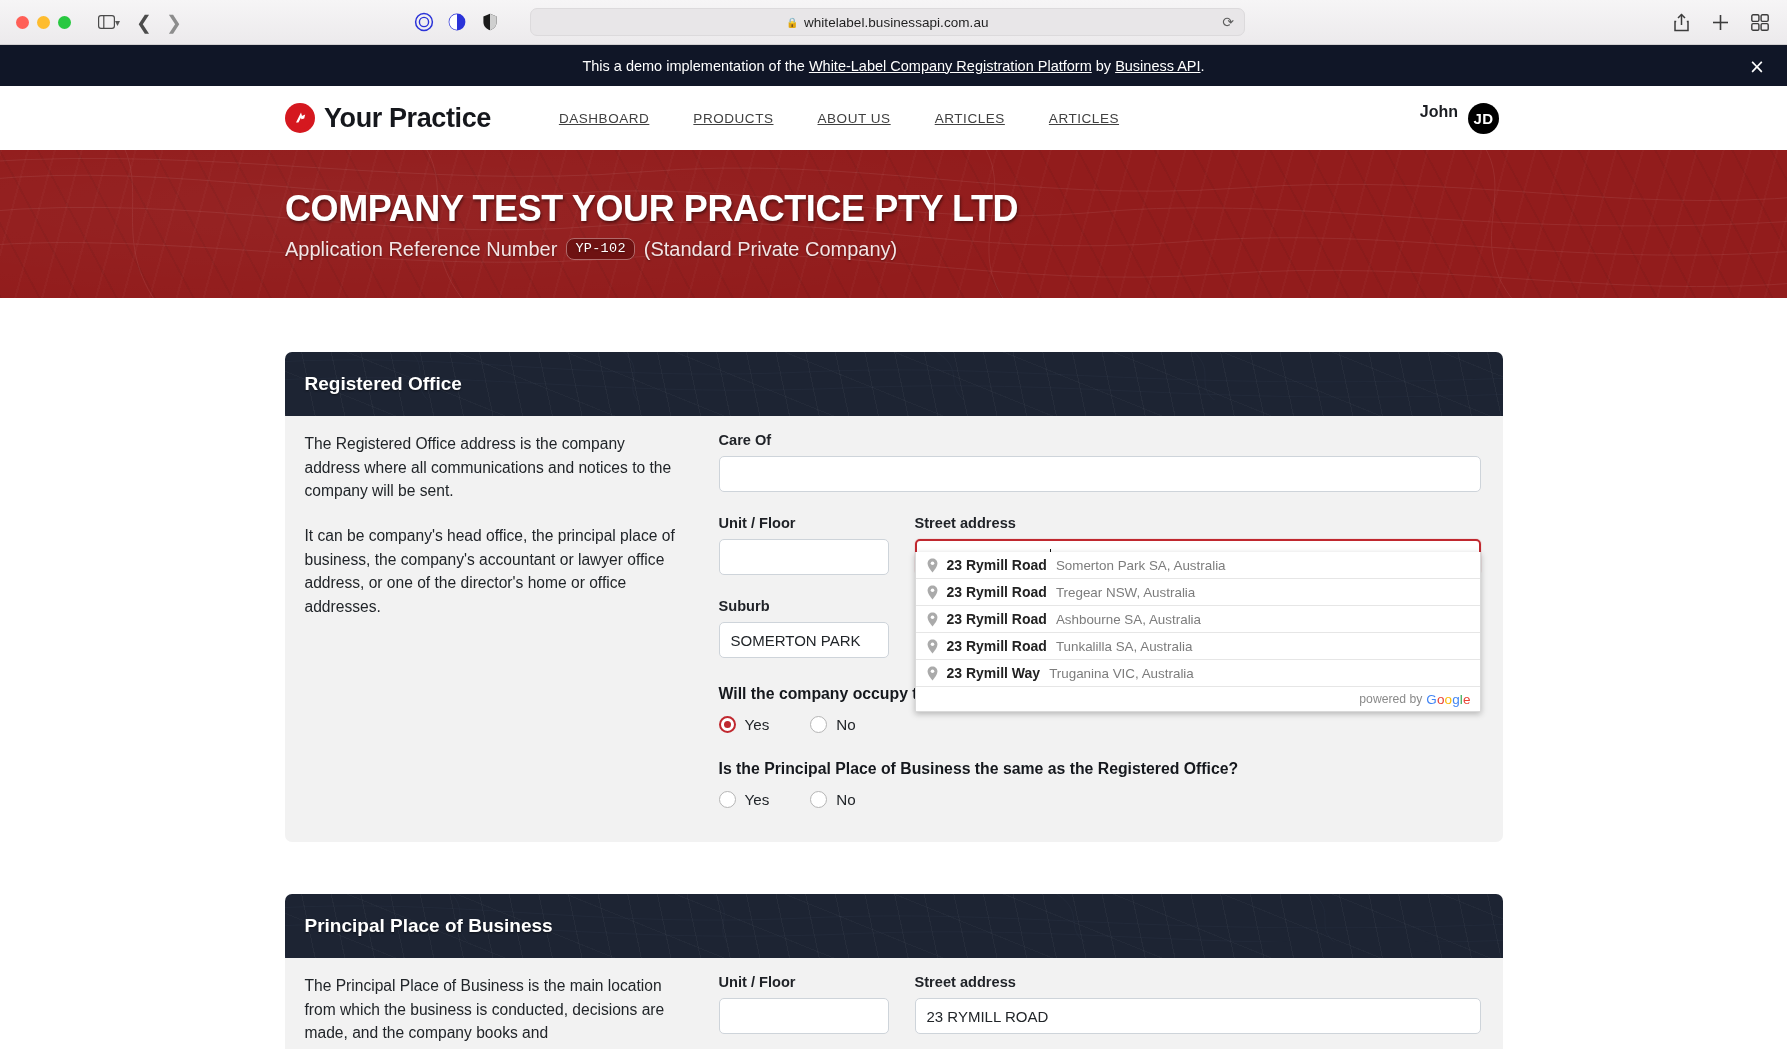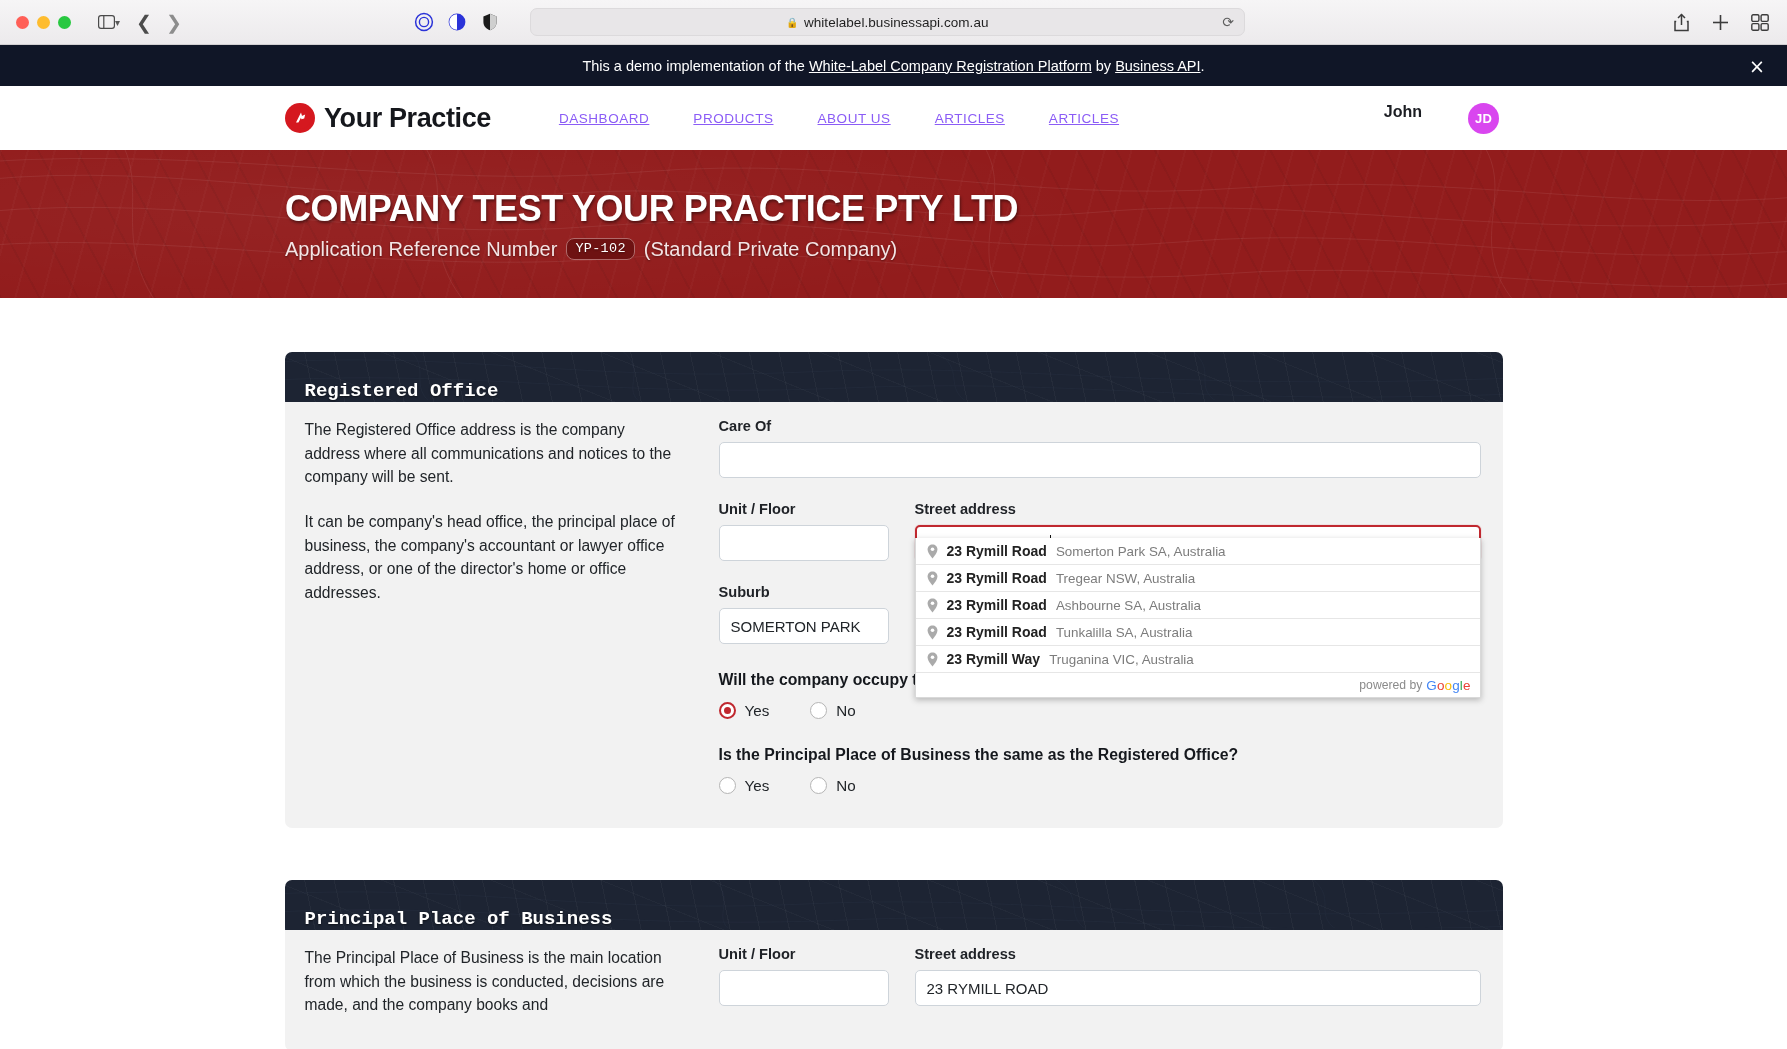--- a/index.html
+++ b/index.html
@@ -97,33 +97,33 @@
     display: flex; align-items: center; justify-content: center;
     position: relative;
   }
   .brand-mark svg { display: block; }
   .brand-text { font-size: 27px; font-weight: bold; color: #15171c; letter-spacing: -0.4px; }
 
   .main-nav { display: flex; gap: 0; margin-left: 46px; }
   .nav-link {
     font-size: 13.5px;
     letter-spacing: 0.55px;
-    color: #8b5cf6;
+    color: #404040;
     padding: 0 22px;
     font-weight: 500;
   }
   .header-user {
     position: absolute; right: 288px; display: flex; align-items: flex-start; gap: 10px;
   }
   .header-user .uname { font-size: 16px; color: #1b1d22; font-weight: 600; }
   .avatar {
     width: 31px; height: 31px; border-radius: 50%;
-    background: #d946ef; color: #fff;
+    background: #000000; color: #fff;
     display: flex; align-items: center; justify-content: center;
-    font-size: 13px; font-weight: bold; letter-spacing: 0.3px; margin-left: 36px;
+    font-size: 15px; font-weight: bold; letter-spacing: 0.3px;
   }
 
   
   .hero {
     height: 148px;
     background:
       radial-gradient(ellipse 70% 120% at 20% 40%, rgba(255,255,255,0.035), transparent 60%),
       repeating-linear-gradient(105deg, rgba(255,255,255,0.022) 0 2px, transparent 2px 26px),
       repeating-linear-gradient(62deg, rgba(0,0,0,0.05) 0 2px, transparent 2px 34px),
       #921c1c;
@@ -168,27 +168,26 @@
   .page { background: #ffffff; padding: 54px 0 0 0; }
   .container { width: 1218px; margin: 0 auto; }
 
   .card { margin-bottom: 52px; }
   .card-head {
     background:
       repeating-linear-gradient(78deg, rgba(255,255,255,0.035) 0 1px, transparent 1px 29px),
       repeating-linear-gradient(22deg, rgba(255,255,255,0.028) 0 1px, transparent 1px 41px),
       #1d2433;
     border-radius: 7px 7px 0 0;
-    height: 50px;
-    display: flex;
-    align-items: flex-end;
+    height: 64px;
+    display: flex;
+    align-items: center;
     padding-left: 20px;
     position: relative;
     overflow: hidden;
-    font-family: Liberation Mono, monospace;
   }
   .card-head-title {
     font-size: 19px; font-weight: bold; color: #ffffff;
     text-shadow: 0 1px 2px rgba(0,0,0,0.5);
     position: relative;
   }
   .card-body {
     background: #f2f2f2;
     border-radius: 0 0 7px 7px;
     display: flex;

